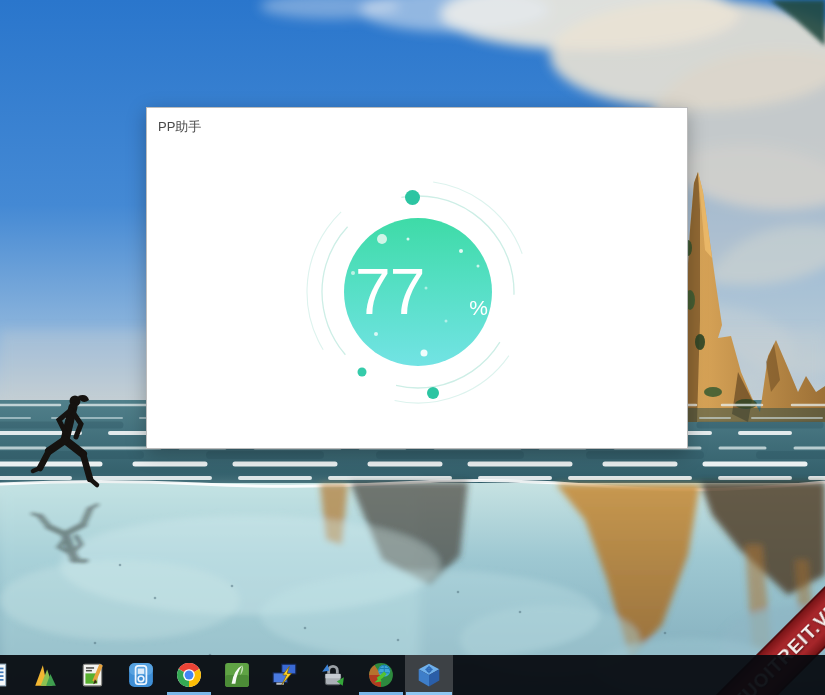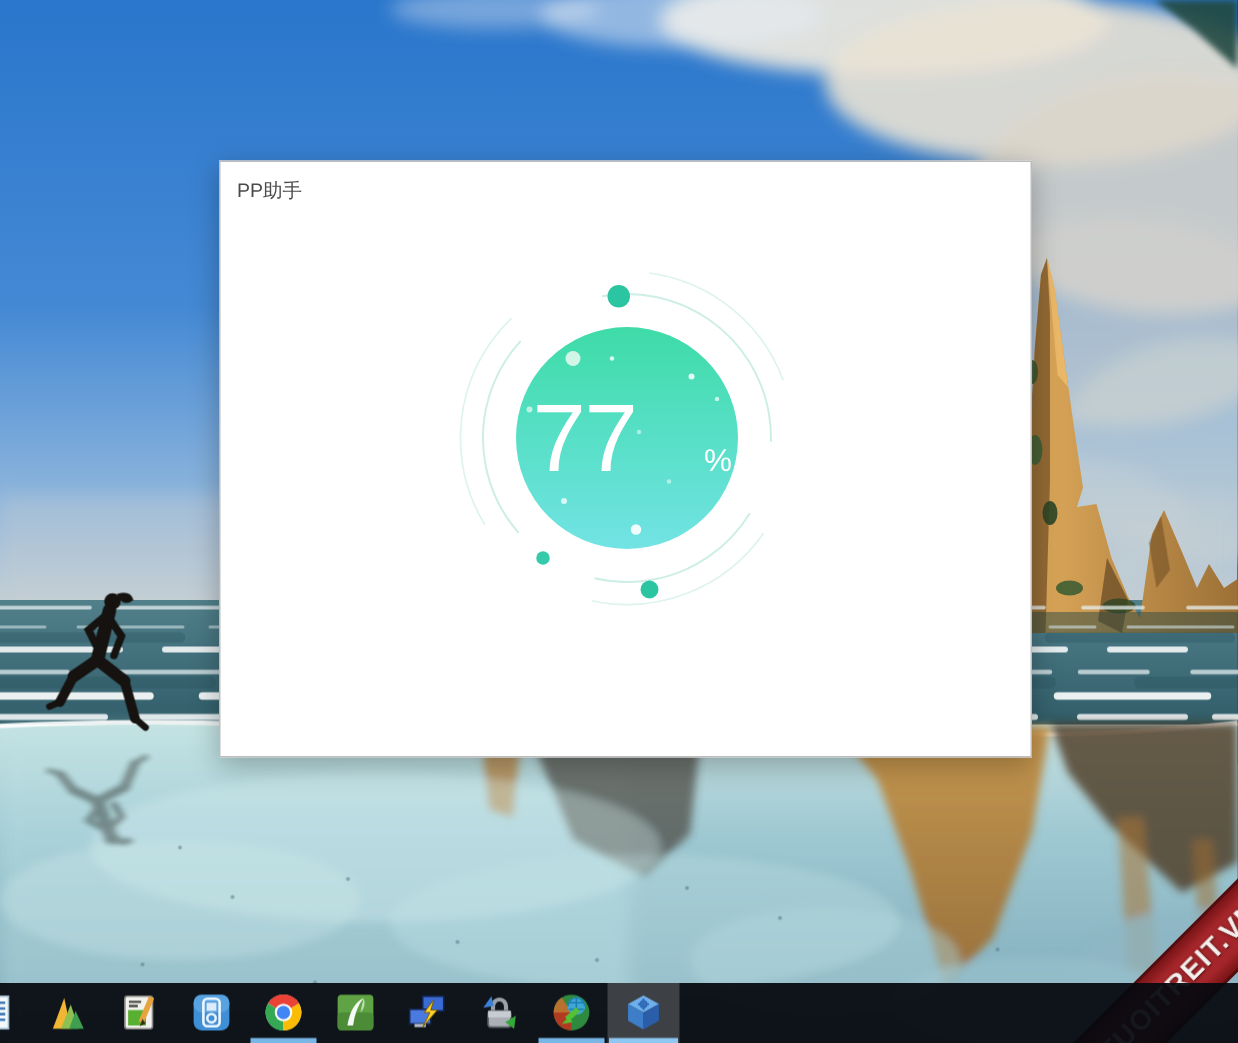--- a/index.html
+++ b/index.html
@@ -1,21 +1,21 @@
 <!DOCTYPE html>
 <html><head>
 <meta charset="utf-8">
 <style>
   html,body{margin:0;padding:0;background:#222;}
   .screen{position:relative;width:825px;height:695px;overflow:hidden;
           font-family:"Liberation Sans",sans-serif;background:#2a76cc;}
   .screen svg.bg{position:absolute;left:0;top:0;}
 
   
-  .dialog{position:absolute;left:146px;top:107px;width:542px;height:398px;
+  .dialog{position:absolute;left:146px;top:107px;width:542px;height:342px;
           background:#fff;border:1px solid #bcbcbc;box-sizing:border-box;
           box-shadow:0 5px 18px rgba(0,0,0,.28);}
   .dialog-title{position:absolute;left:11px;top:10px;font-size:13px;color:#4a4a4a;}
   .rings{position:absolute;left:131px;top:44px;}
   .pcircle{position:absolute;left:197px;top:110px;width:148px;height:148px;border-radius:50%;
            background:linear-gradient(180deg,#3edba7 0%,#55dfc4 45%,#72e3e4 100%);}
   .pcircle svg{position:absolute;left:0;top:0;}
   .pct-row{position:absolute;inset:0;display:flex;align-items:center;justify-content:center;gap:48px;}
   .pct-num{font-size:64px;line-height:1;color:#fff;font-weight:300;letter-spacing:-1px;
            transform:translateX(7px);}

